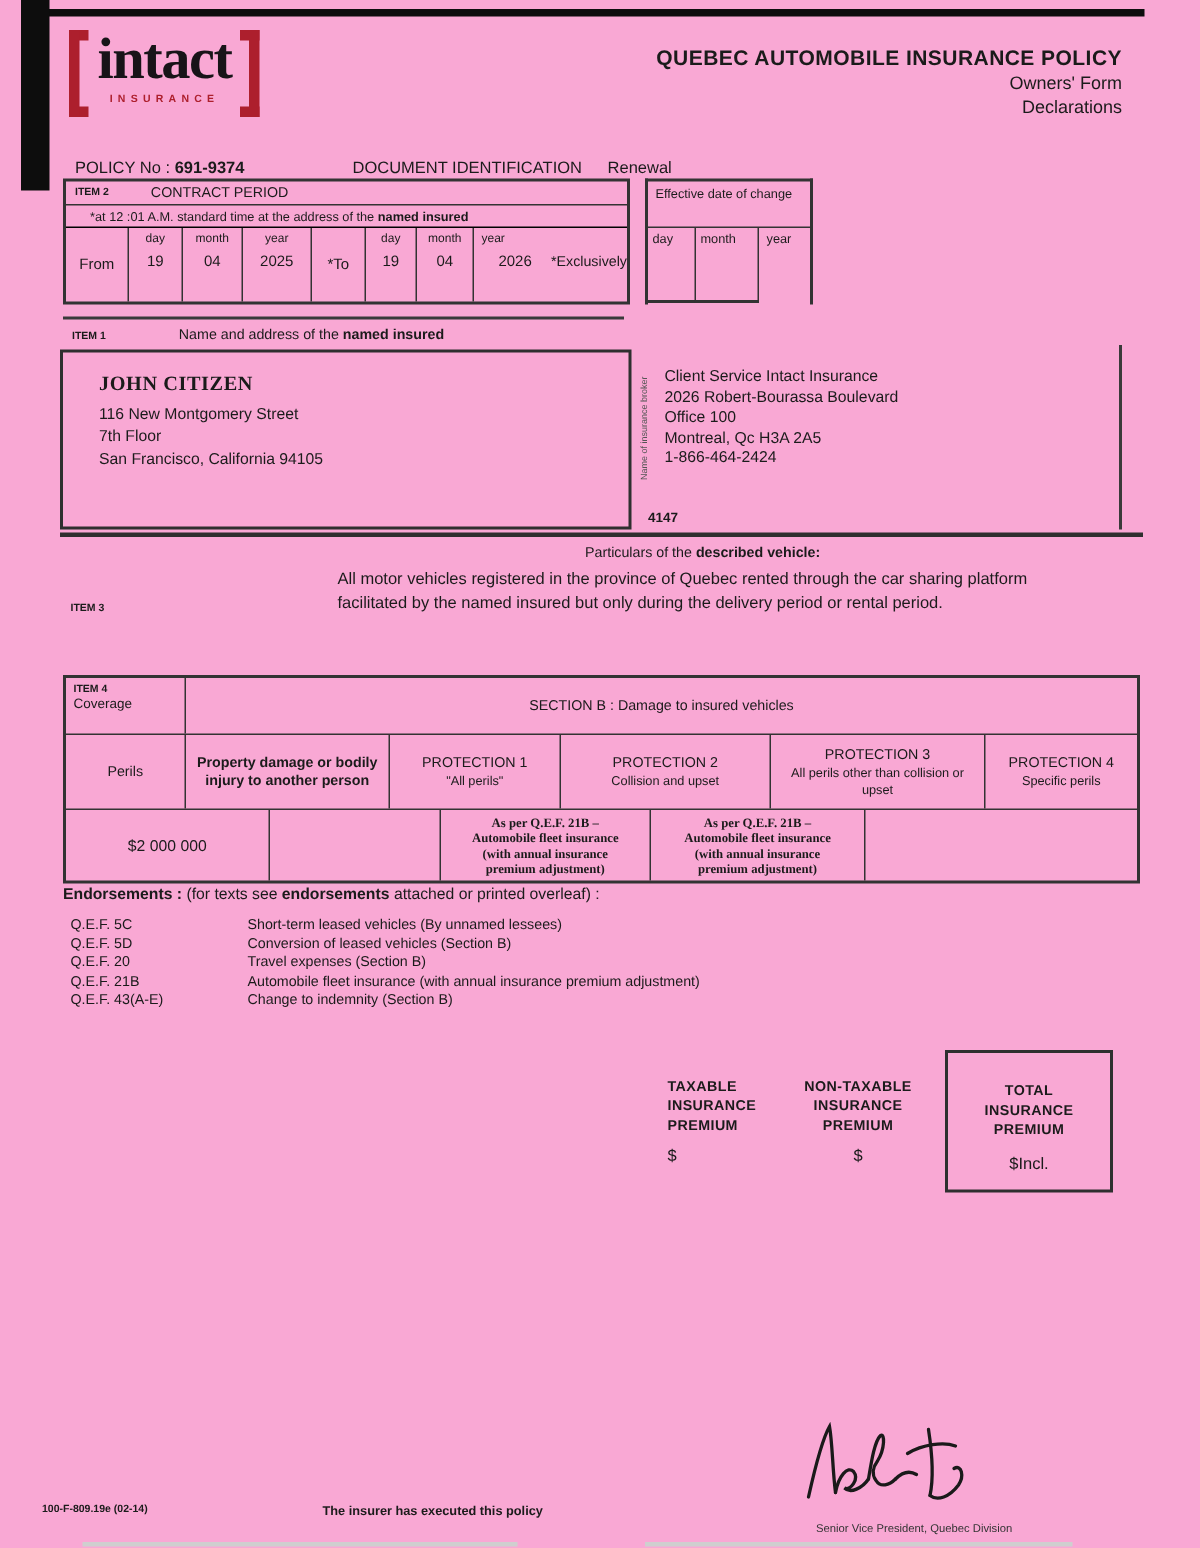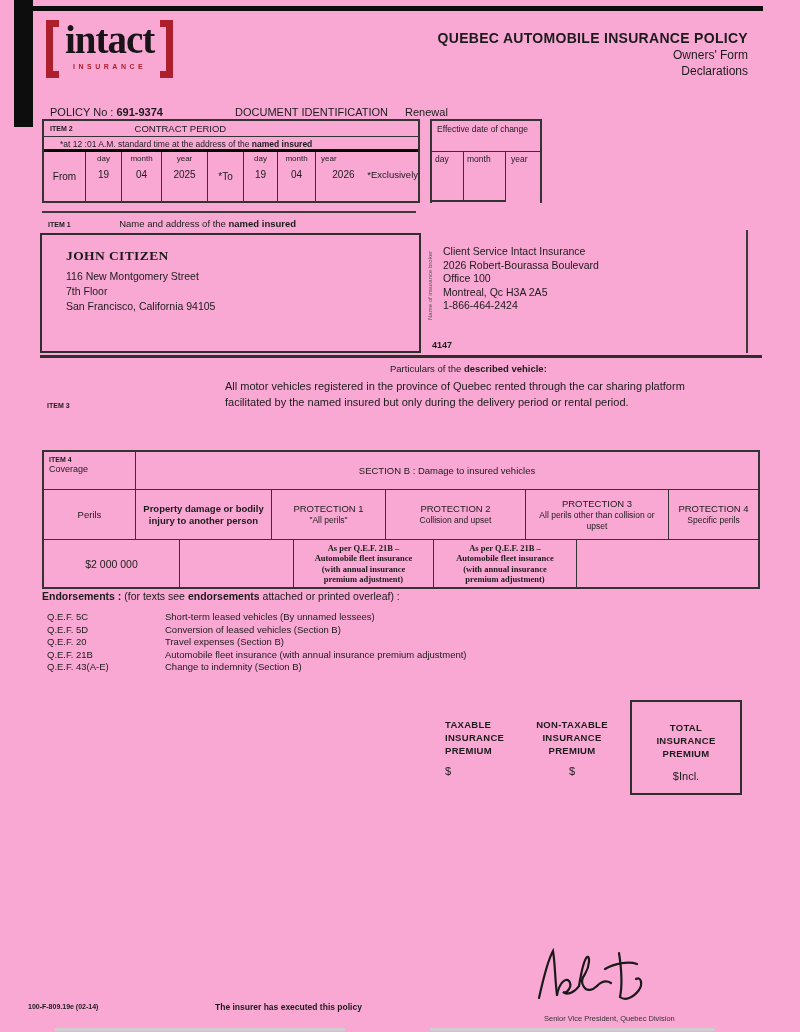--- a/index.html
+++ b/index.html
@@ -34,22 +34,22 @@
 
   
   .policy-no { left:50px; top:106px; font-size:11px; }
   .doc-id { left:235px; top:106px; font-size:11px; }
   .doc-id .val { margin-left:14px; }
 
   
   .item2-box { left:42px; top:119px; width:378px; height:84px; border:2px solid #333; }
   .i2-r1 { height:16px; border-bottom:1px solid #333; display:flex; align-items:center; }
   .i2-item { font-size:7px; font-weight:bold; margin-left:6px; }
-  .i2-title { font-size:9.5px; margin-left:62px; }
-  .i2-r2 { height:15px; border-bottom:3px solid #000000; font-size:8.5px; padding:2px 0 0 16px; }
+  .i2-title { font-size:9.5px; margin-left:28px; }
+  .i2-r2 { height:15px; border-bottom:1px solid #000000; font-size:8.5px; padding:2px 0 0 16px; }
   .i2-r3 { display:flex; height:49px; }
   .i2-cell { border-right:1px solid #333; text-align:center; }
   .i2-cell:last-child { border-right:none; text-align:left; }
   .clabel { font-size:8px; margin-top:2px; }
   .cval { font-size:10px; margin-top:6px; }
   .from-cell, .to-cell { display:flex; align-items:center; justify-content:center; font-size:10px; }
   .w-from{width:42px;} .w-d1{width:36px;} .w-m1{width:40px;} .w-y1{width:46px;}
   .w-to{width:36px;} .w-d2{width:34px;} .w-m2{width:38px;} .w-last{flex:1; padding-left:5px;}
   .w-last .clabel { text-align:left; }
   .w-last .cval { text-align:right; }
@@ -82,21 +82,21 @@
   .particulars { left:390px; top:363px; font-size:9.5px; }
   .item3-label { left:47px; top:402px; font-size:7px; font-weight:bold; }
   .item3-para { left:225px; top:379px; width:500px; font-size:11px; line-height:15.5px; }
 
   
   .cov-table { left:42px; top:450px; width:718px; border:2px solid #333; }
   .cov-row { display:flex; border-bottom:1px solid #333; }
   .cov-row:last-child { border-bottom:none; }
   .c { border-right:1px solid #333; display:flex; flex-direction:column; justify-content:center; align-items:center; text-align:center; padding:2px 4px; }
   .c:last-child { border-right:none; }
-  .c0{width:92px;} .c1{width:136px;} .c2{width:114px;} .c3{width:140px;} .c4{width:143px;} .c5{flex:1;}
+  .c0{width:80px;} .c1{width:136px;} .c2{width:114px;} .c3{width:140px;} .c4{width:143px;} .c5{flex:1;}
   .cspan { flex:1; border-right:none; }
   .row-head { height:38px; }
   .row-perils { height:50px; }
   .row-amount { height:47px; }
   .head-c0 { align-items:flex-start; justify-content:flex-start; padding:4px 5px; text-align:left; }
   .head-c0 .itm4 { font-size:7px; font-weight:bold; }
   .head-c0 .cov-word { font-size:9px; margin-top:1px; }
   .sec-head { font-size:9.5px; }
   .perils-lbl { font-size:9.5px; }
   .perils-a { font-size:9.5px; font-weight:bold; line-height:12px; }

